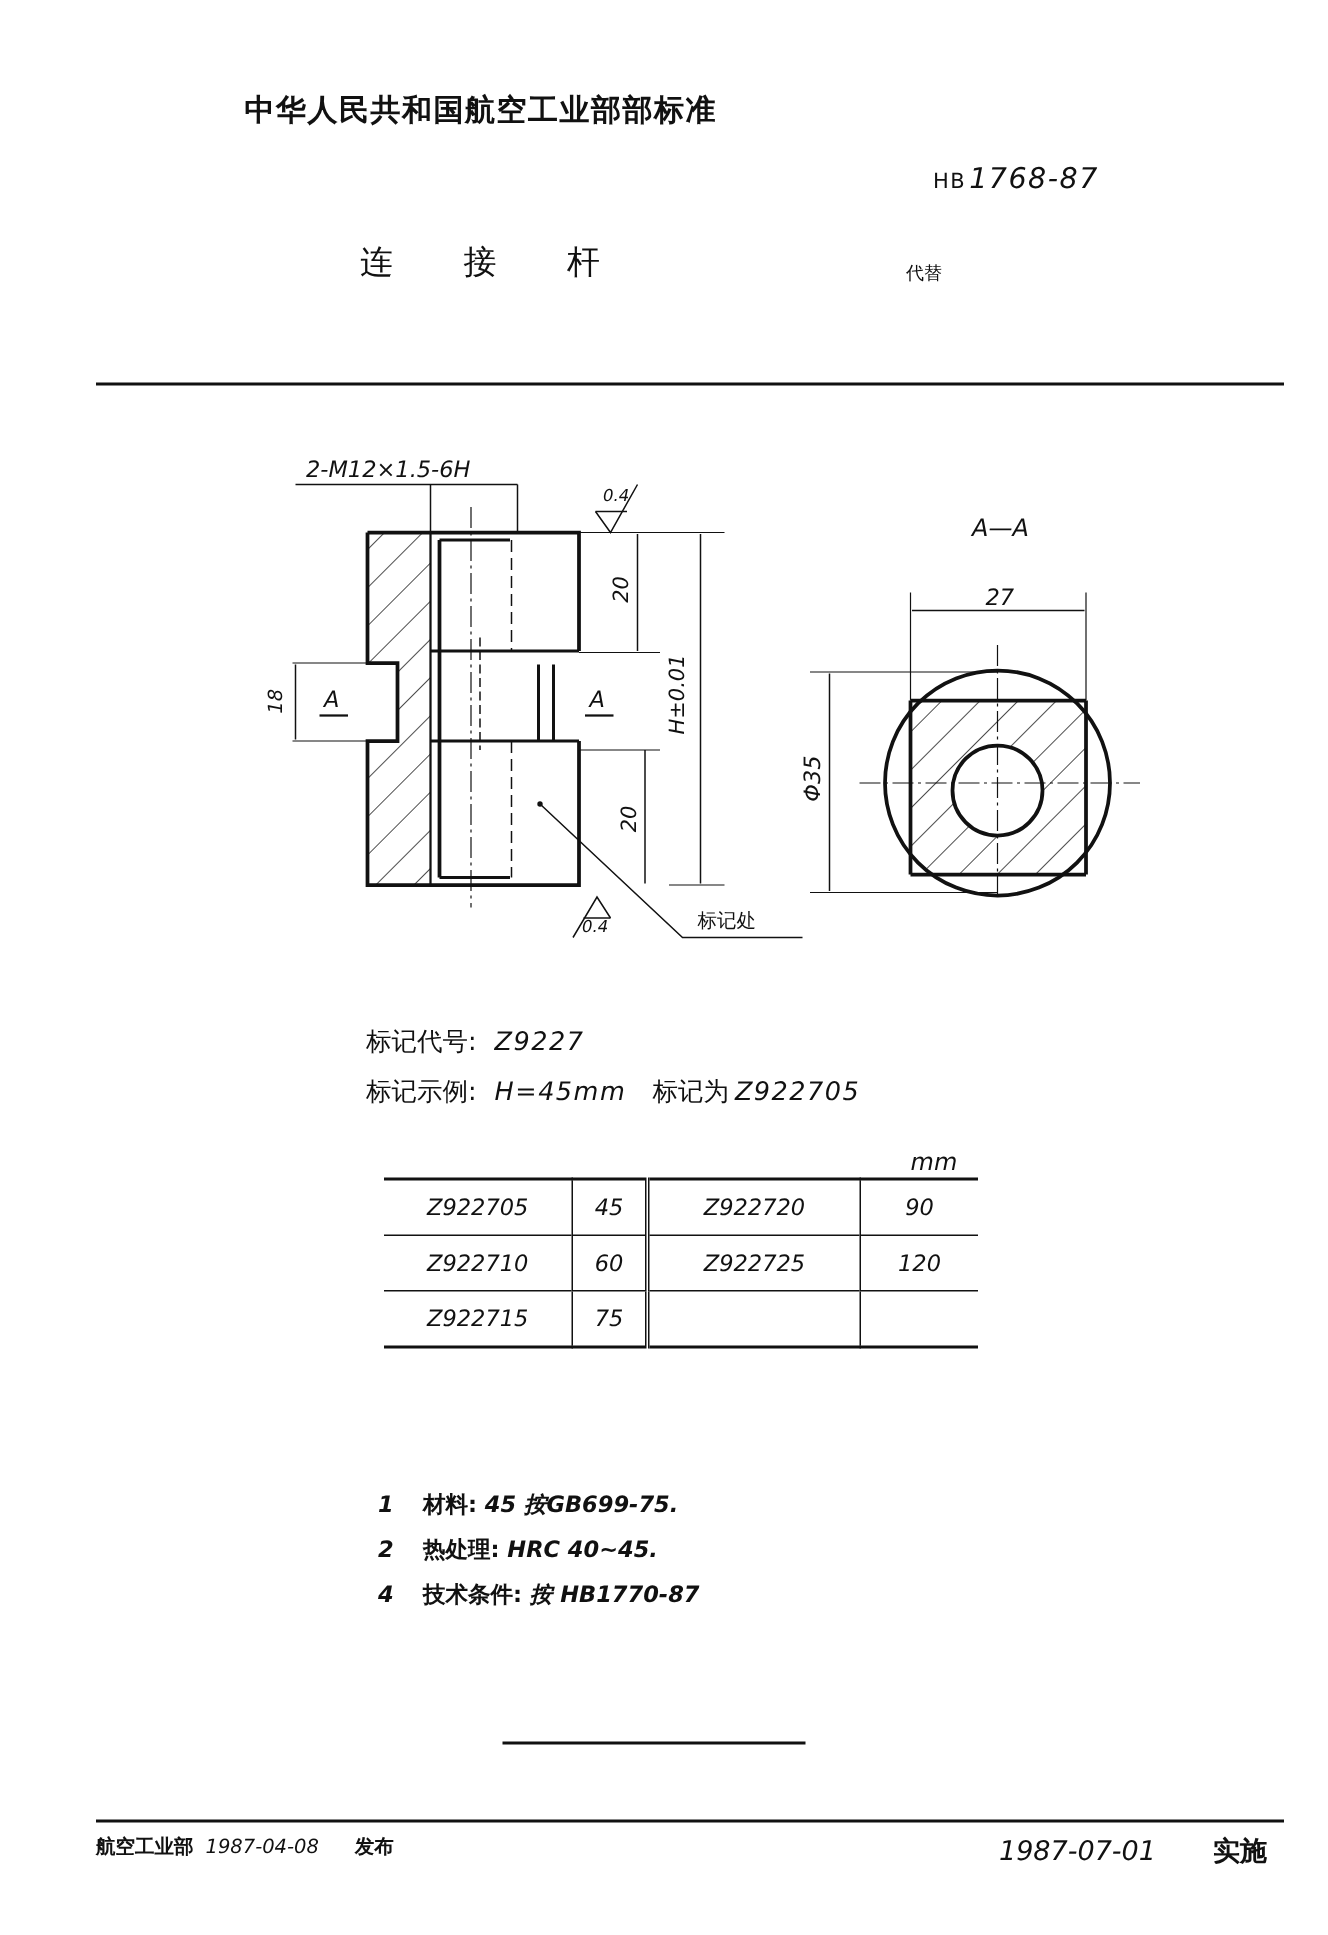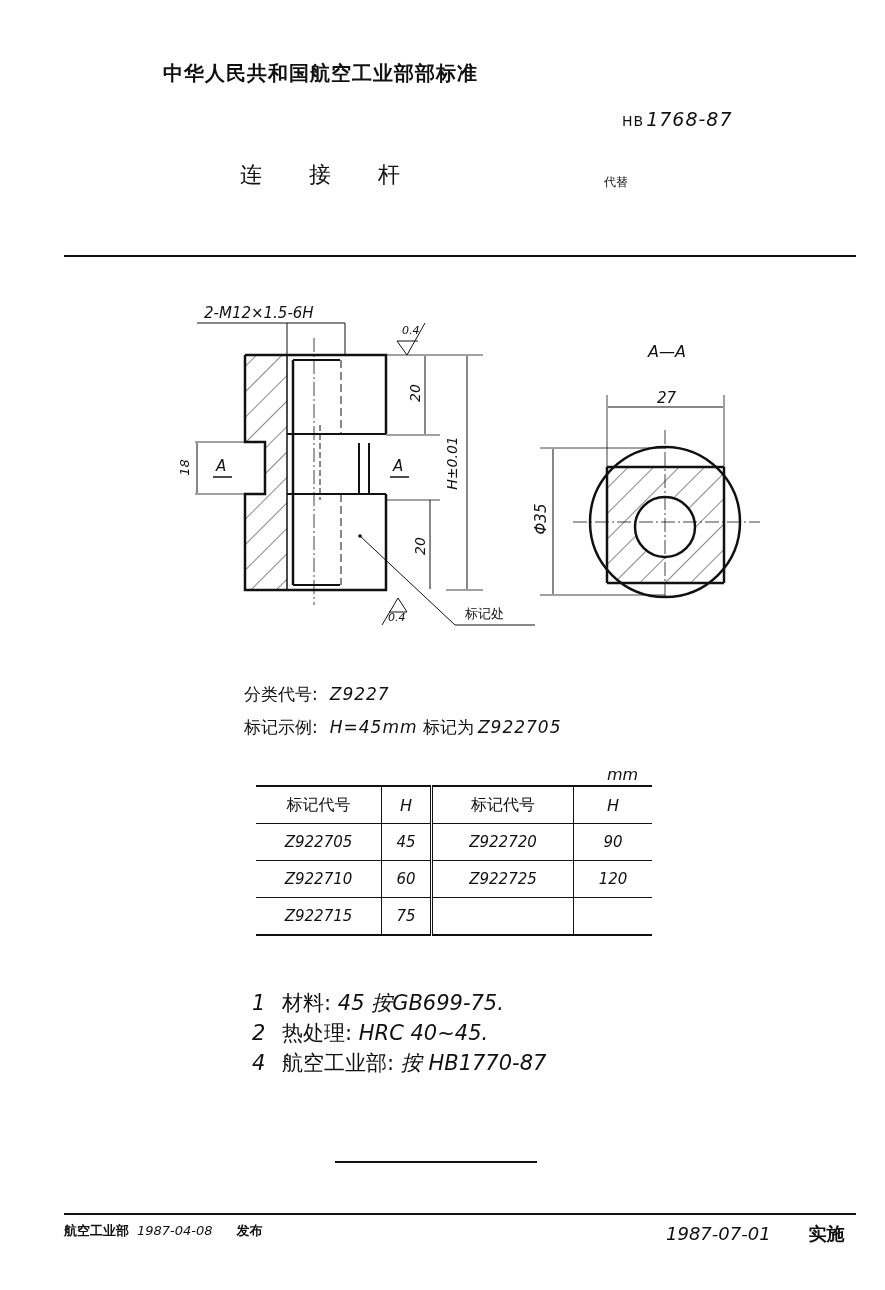--- a/index.html
+++ b/index.html
@@ -20,21 +20,21 @@
   table.marks { position:absolute; left:256px; top:785px; border-collapse:collapse;
                 font-size:15px; font-style:italic; }
   table.marks td { height:36px; text-align:center; padding:0; }
   table.marks tr.hd td { font-style:normal; font-size:16px; }
   table.marks tr { border-bottom:1.5px solid #111; }
   table.marks { border-top:2.5px solid #111; border-bottom:2.5px solid #111; }
   .c1 { width:125px; border-right:1px solid #111; }
   .c2 { width:48px; border-right:3px double #111; }
   .c3 { width:140px; border-right:1px solid #111; }
   .c4 { width:78px; }
-  .notes { left:252px; top:988px; font-size:21px; line-height:30px; }
+  .notes { left:252px; top:988px; font-size:15px; line-height:30px;font-weight:bold; }
   .notes .n { display:inline-block; width:30px; font-style:italic; }
   .notes .t { font-style:italic; }
   .rule-short { left:335px; top:1161px; width:202px; height:0; border-top:2px solid #111; }
   .rule-bot { left:64px; top:1213px; width:792px; height:0; border-top:2px solid #111; }
   .foot-l { left:64px; top:1222px; font-size:13px; }
   .foot-l b { font-weight:bold; }
   .foot-l .d { font-style:italic; margin:0 24px 16px 8px; }
   .foot-r { left:666px; top:1222px; font-size:18px; }
   .foot-r .d { font-style:italic; margin-right:38px; }
   .foot-r b { font-weight:bold; }
@@ -142,36 +142,30 @@
 <div class="abs lbl" style="left:425px;top:455px;font-size:14px;transform:rotate(-90deg);transform-origin:center;">H±0.01</div>
 <div class="abs lbl" style="left:176px;top:460px;font-size:13px;transform:rotate(-90deg);">18</div>
 <div class="abs lbl" style="left:216px;top:457px;font-size:15px;">A</div>
 <div class="abs lbl" style="left:393px;top:457px;font-size:15px;">A</div>
 <div class="abs" style="left:465px;top:605px;font-size:13px;">标记处</div>
 <div class="abs lbl" style="left:648px;top:342px;font-size:16px;">A—A</div>
 <div class="abs lbl" style="left:657px;top:389px;font-size:15px;text-align:right;">27</div>
 <div class="abs lbl" style="left:526px;top:510px;font-size:15px;transform:rotate(-90deg);">Φ35</div>
 
 <div class="abs info" style="top:683px;">
-  <span>分类代号:</span><span class="v">Z9227</span>
+  <span>标记代号:</span><span class="v">Z9227</span>
 </div>
 <div class="abs info" style="top:716px;">
   <span>标记示例:</span><span class="v">H=45mm</span>
-  <span style="">标记为</span><span class="v" style="margin-left:4px;">Z922705</span>
+  <span style="margin-left:12px;">标记为</span><span class="v" style="margin-left:4px;">Z922705</span>
 </div>
 
 <div class="abs unit">mm</div>
 <table class="marks">
   <tbody>
-      <tr class="hd">
-    <td class="c1">标记代号</td>
-    <td class="c2" style="font-style:italic;">H</td>
-    <td class="c3">标记代号</td>
-    <td class="c4" style="font-style:italic;">H</td>
-  </tr>
   <tr>
     <td class="c1">Z922705</td>
     <td class="c2">45</td>
     <td class="c3">Z922720</td>
     <td class="c4">90</td>
   </tr>
   <tr>
     <td class="c1">Z922710</td>
     <td class="c2">60</td>
     <td class="c3">Z922725</td>
@@ -182,21 +176,21 @@
     <td class="c2">75</td>
     <td class="c3"></td>
     <td class="c4"></td>
   </tr>
 </tbody>
   </table>
 
 <div class="abs notes">
   <div><span class="n">1</span><span>材料:</span> <span class="t">45  按GB699-75.</span></div>
   <div><span class="n">2</span><span>热处理:</span> <span class="t">HRC 40~45.</span></div>
-  <div><span class="n">4</span><span>航空工业部:</span> <span class="t">按 HB1770-87</span></div>
+  <div><span class="n">4</span><span>技术条件:</span> <span class="t">按 HB1770-87</span></div>
 </div>
 
 <div class="abs rule-short"></div>
 <div class="abs rule-bot"></div>
 
 <div class="abs foot-l">
   <b>航空工业部</b><span class="d">1987-04-08</span><b>发布</b>
 </div>
 <div class="abs foot-r">
   <span class="d">1987-07-01</span><b>实施</b>

